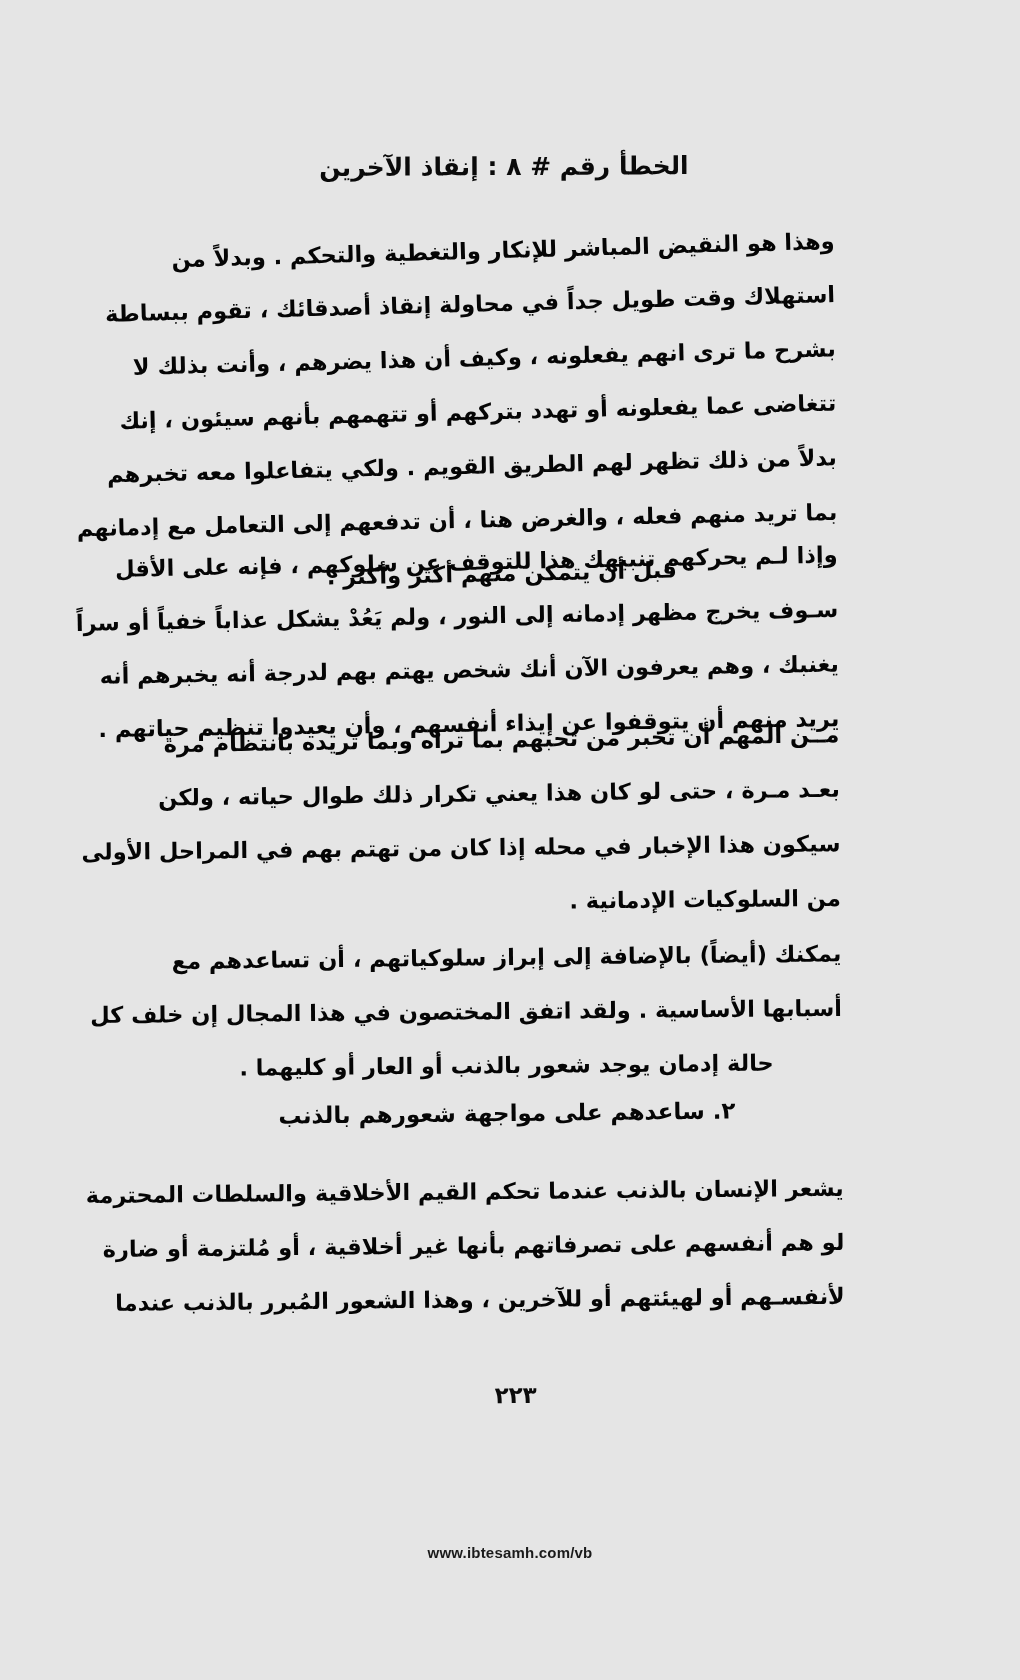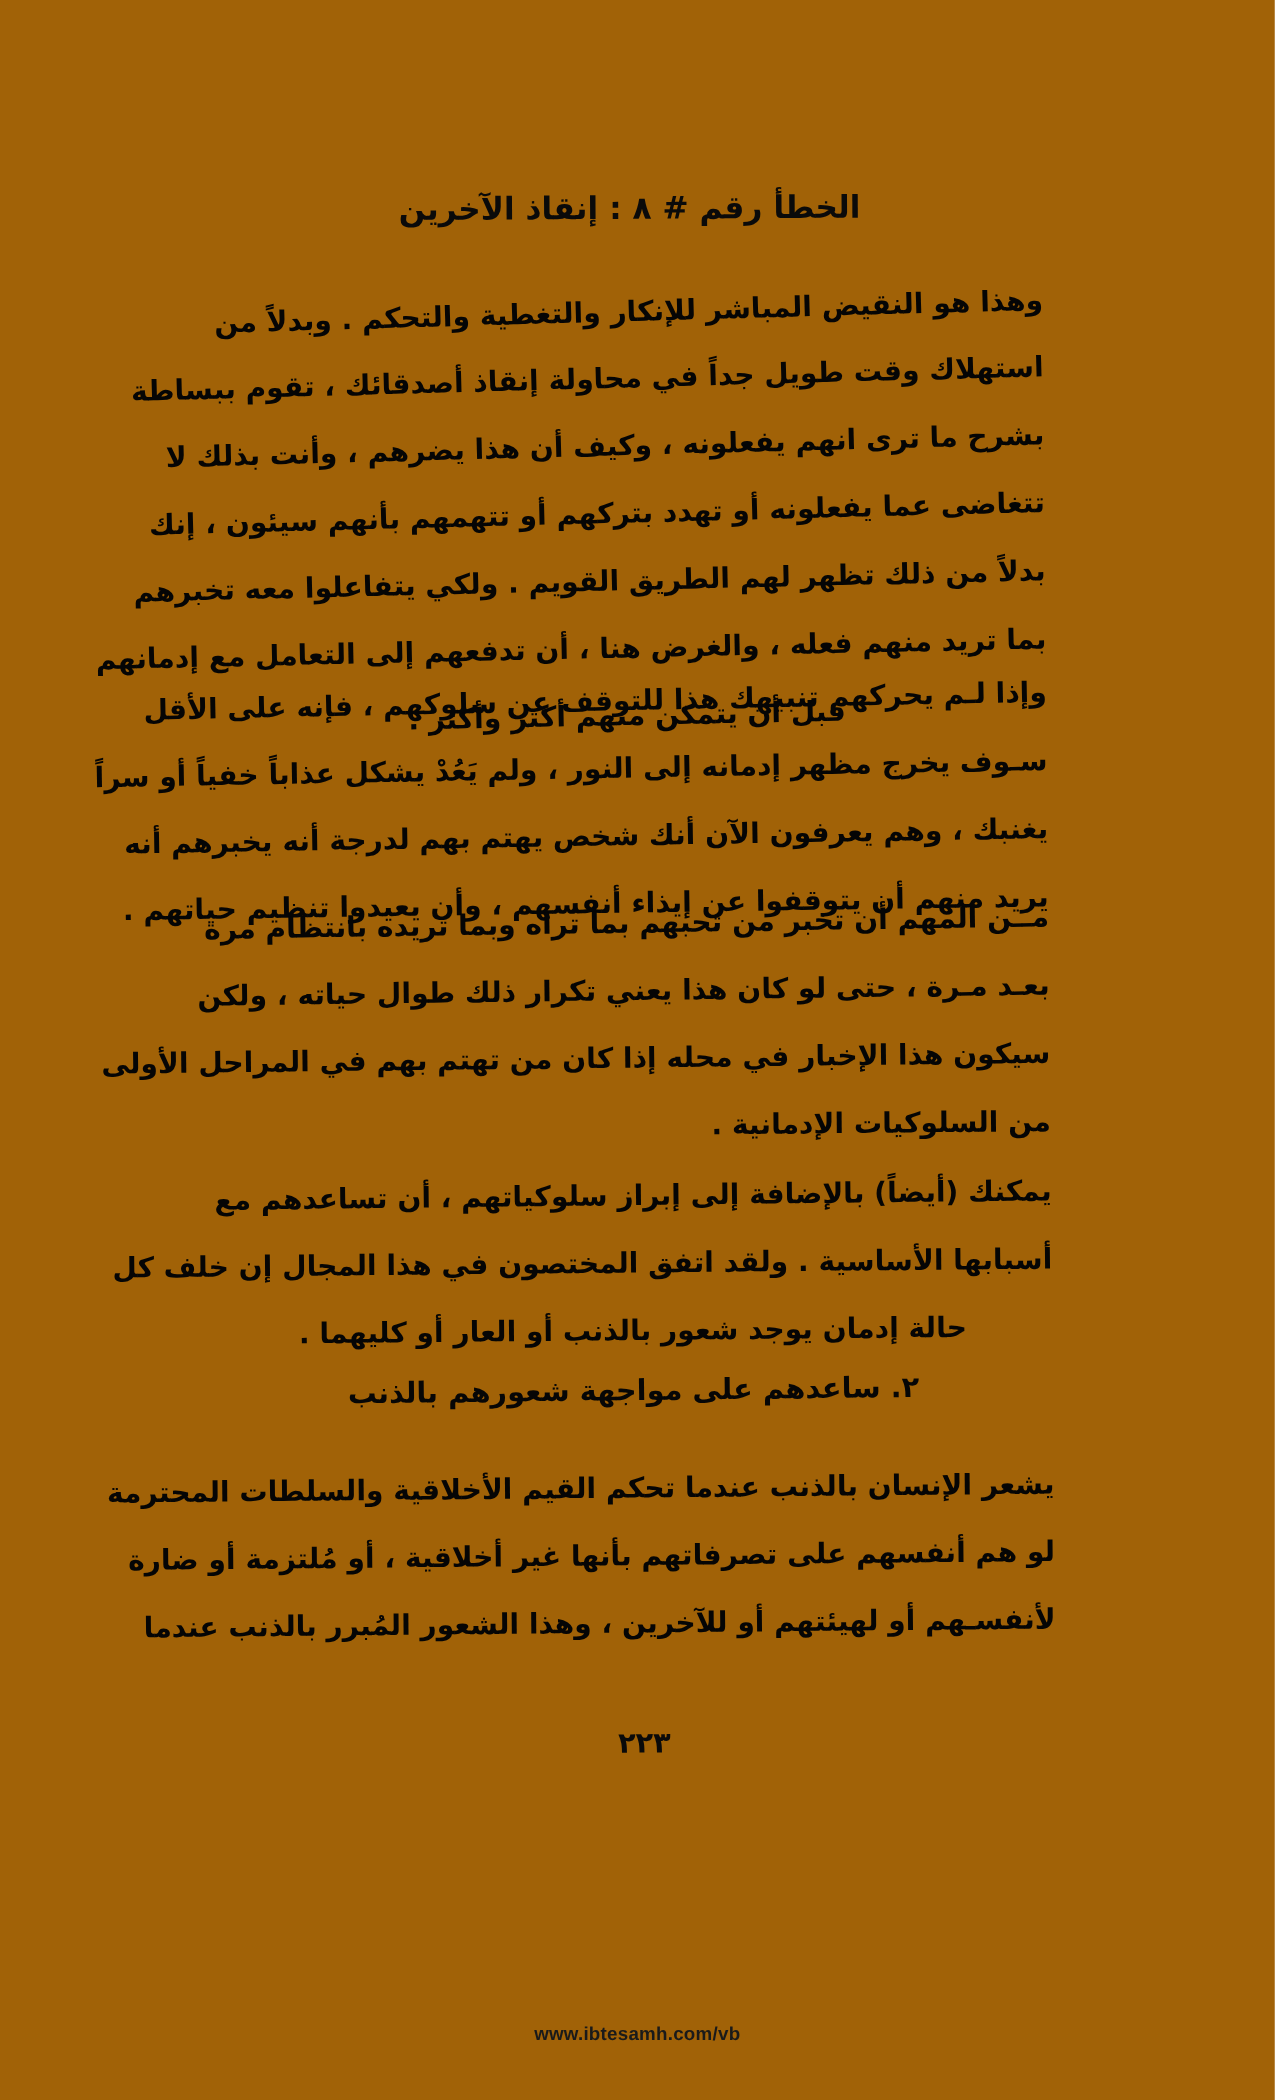--- a/index.html
+++ b/index.html
@@ -14,21 +14,21 @@
     position: relative;
     overflow: hidden;
     font-family: "DejaVu Sans", "Liberation Sans", sans-serif;
     color: #000000;
   }
 
   
   #page {
     position: absolute;
     inset: 0;
-    background: #a16207;
+    background: #e5e5e5;
   }
 
   
   #scan-body {
     position: absolute;
     left: 0;
     top: 0;
     width: 1020px;
     height: 1580px;
     transform: rotate(-0.55deg);
@@ -126,21 +126,21 @@
     text-align: center;
     font-size: 23px;
     font-weight: bold;
     color: #0a0a0a;
     letter-spacing: 1px;
   }
 
   
   .site-footer {
     position: absolute;
-    top: 1619px;
+    top: 1544px;
     left: 0;
     width: 1020px;
     text-align: center;
     direction: ltr;
     font-family: "Liberation Sans", sans-serif;
     font-size: 15px;
     font-weight: bold;
     color: #1a1a1a;
     letter-spacing: 0.2px;
   }

